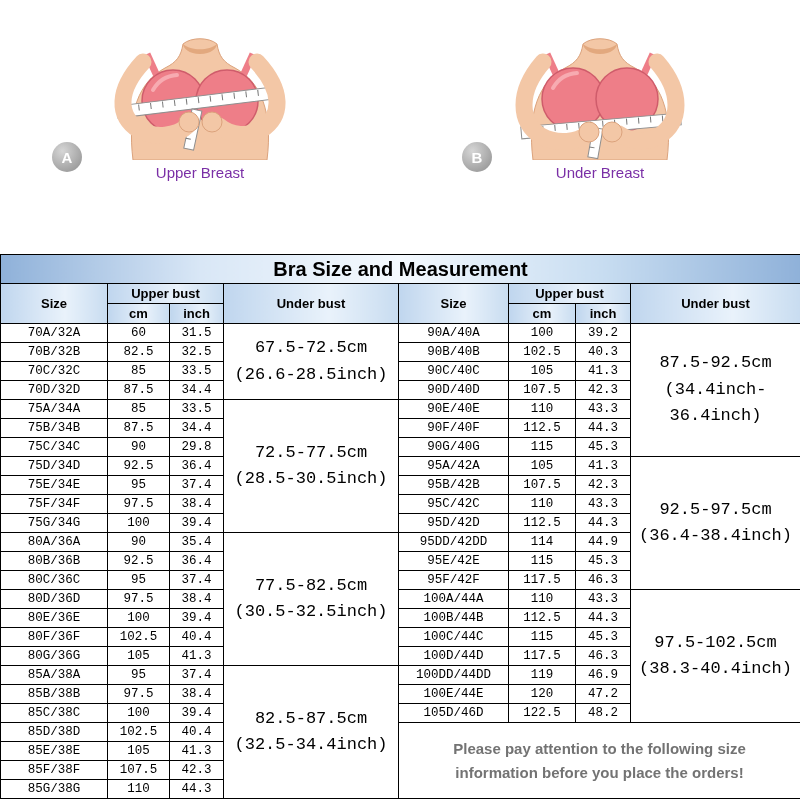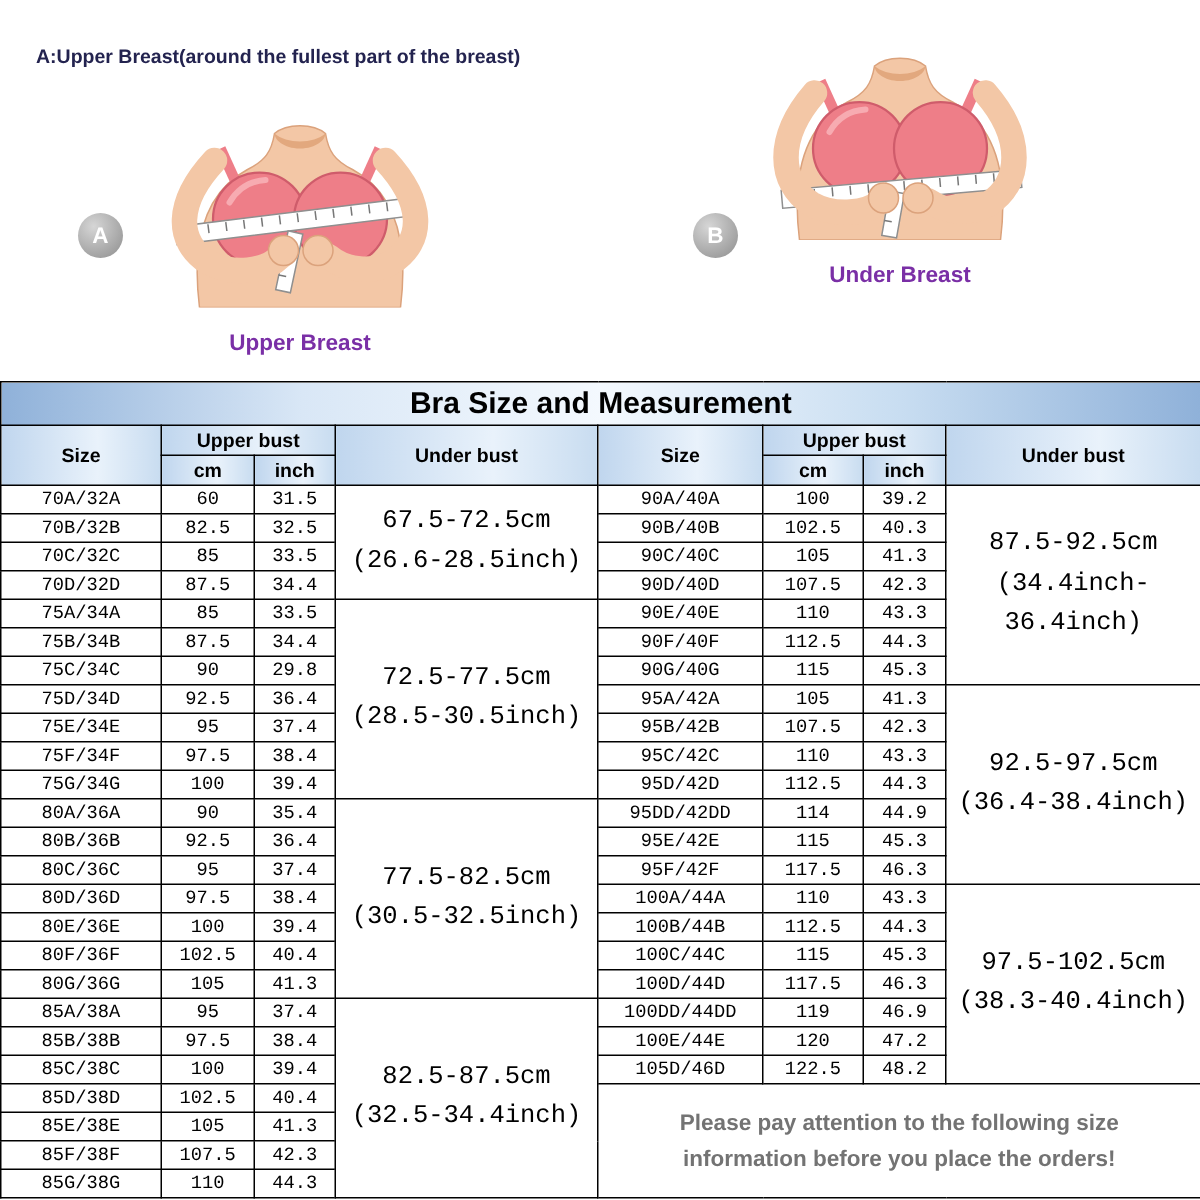--- a/index.html
+++ b/index.html
@@ -12,21 +12,21 @@
   .guide-heading{width:100%;box-sizing:border-box;padding:30px 0 0 24px;
                  font-size:13px;font-weight:bold;color:#23234f;}
   .guide.right .guide-heading{padding-left:14px;}
   .figure-wrap{position:relative;margin-top:4px;}
   .badge{position:absolute;width:30px;height:30px;border-radius:50%;
          background:radial-gradient(circle at 35% 30%,#d6d6d6,#8d8d8d);
          color:#fff;font-weight:bold;font-size:15px;
          display:flex;align-items:center;justify-content:center;
          left:52px;top:142px;}
   .guide.right .badge{left:62px;}
-  .caption{color:#7a2fa6;font-weight:bold;font-size:15px;margin-top:10px;}
+  .caption{color:#7a2fa6;font-weight:normal;font-size:15px;margin-top:0;}
 
   
   table{border-collapse:collapse;width:800px;table-layout:fixed;}
   th,td{border:1px solid #000;text-align:center;padding:0;overflow:hidden;}
   .title-cell{height:28px;font-size:20px;font-weight:bold;color:#000;
     background:linear-gradient(90deg,#8fb1d9 0%,#d9e7f6 25%,#f4f9fe 50%,#c8ddf1 75%,#8fb1d9 100%);}
   thead th.h{height:19px;font-size:13px;font-weight:bold;
     background:linear-gradient(90deg,#c0d6ee,#e9f2fb 60%,#c8dcf0);}
   tbody td{height:18px;font-family:"Liberation Mono","DejaVu Sans Mono",monospace;
     font-size:12.5px;color:#000;}
@@ -35,21 +35,20 @@
     font-family:"Liberation Sans",sans-serif;white-space:pre-line;padding:0 6px;}
 </style>
 </head>
 <body>
 
 <div class="page">
 
   <div class="top">
 
     <div class="guide left">
-      <div class="guide-heading">A:Upper Breast(around the fullest part of the breast)</div>
       <div class="figure-wrap">
         <svg width="238" height="156" viewBox="0 0 238 156">
           <path d="M52 156 C46 108 58 78 84 64 C96 58 100 52 102 40 C110 33 128 33 136 40 C138 52 142 58 154 64 C180 78 192 108 186 156 Z" fill="#f3c7a6" stroke="#dba27c" stroke-width="1"></path>
           <path d="M102 40 C110 47 128 47 136 40 C136 44 130 50 119 50 C108 50 102 44 102 40 Z" fill="#e2a87e"></path>
           <path d="M76 72 L66 50" stroke="#ee7e88" stroke-width="7"></path>
           <path d="M162 72 L172 50" stroke="#ee7e88" stroke-width="7"></path>
           <circle cx="92" cy="97" r="31" fill="#ee7e88" stroke="#cf5c6b" stroke-width="1.5"></circle>
           <circle cx="146" cy="97" r="31" fill="#ee7e88" stroke="#cf5c6b" stroke-width="1.5"></circle>
           <path d="M72 86 q8 -14 24 -15" stroke="#f7abb1" stroke-width="4" fill="none" stroke-linecap="round"></path>
           <g transform="rotate(-7 119 100)">

